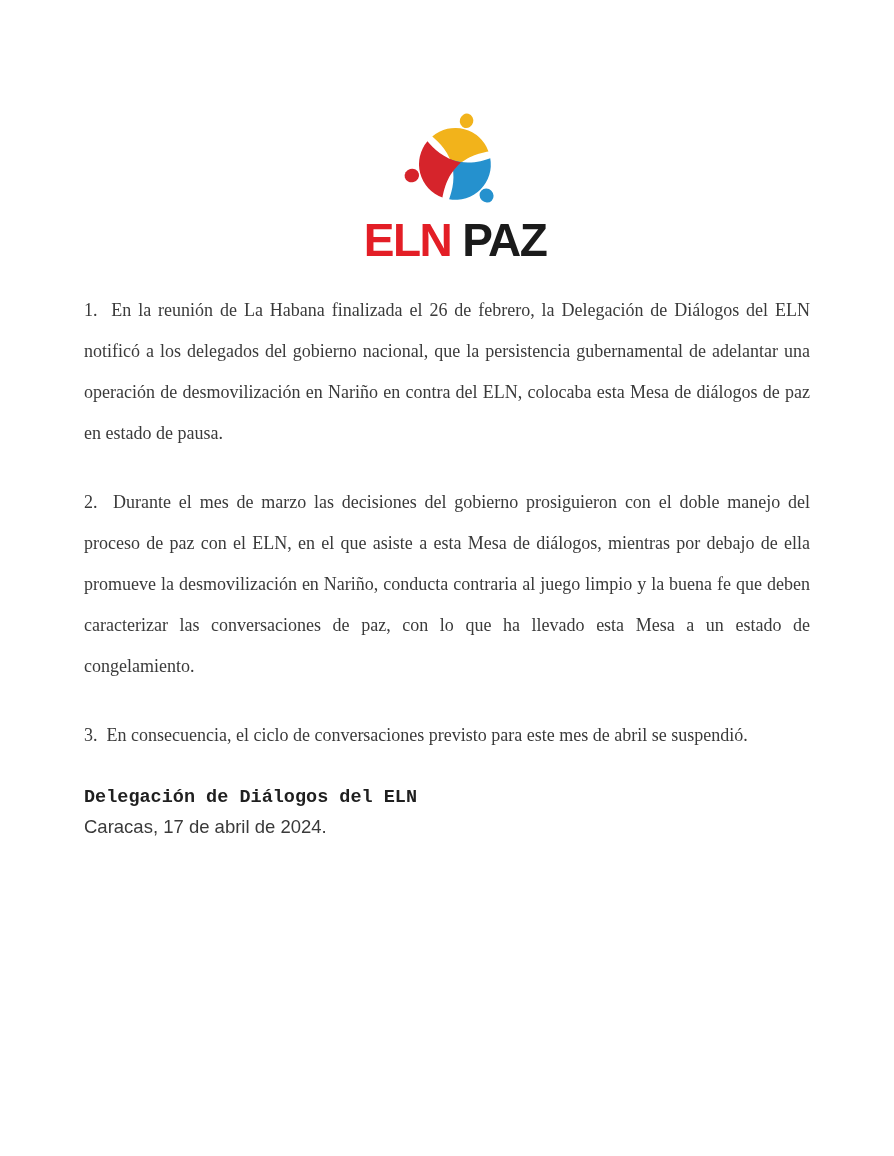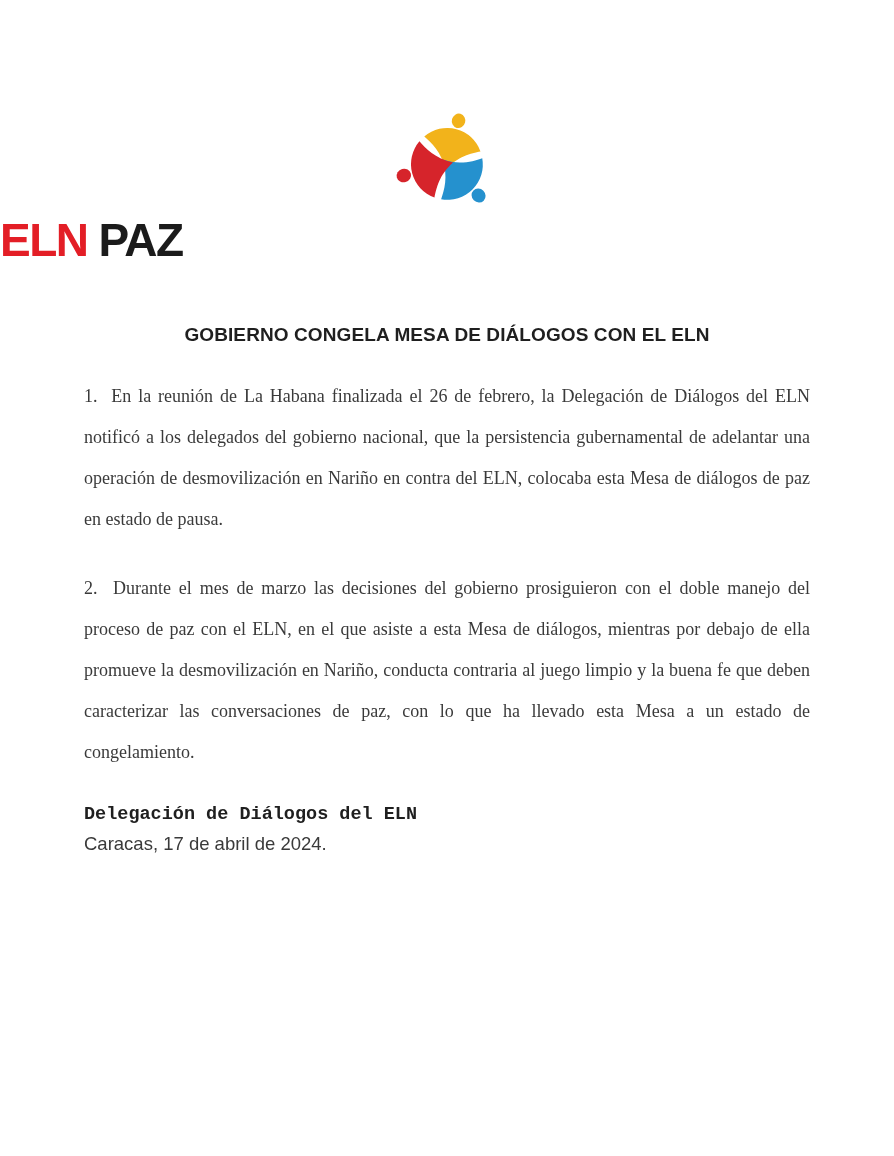--- a/index.html
+++ b/index.html
@@ -5,21 +5,21 @@
   html, body { margin: 0; padding: 0; background: #ffffff; }
   .page {
     position: relative;
     width: 894px;
     height: 1156px;
     margin: 0 auto;
     background: #ffffff;
     overflow: hidden;
     font-family: "Liberation Sans", sans-serif;
   }
-  .logo-block { padding-top: 110px; text-align: left; }
+  .logo-block { padding-top: 110px; text-align: center; padding-left: 16px; }
   .logo-mark { display: block; margin: 0 auto; width: 104px; height: 108px; }
   .logo-text {
     margin-top: 0;
     line-height: 44px;
     font-size: 46px;
     font-weight: 700;
     letter-spacing: -1.5px;
     white-space: nowrap;
   }
   .logo-eln { margin-right: 11px; }
@@ -69,25 +69,25 @@
         <ellipse cx="50" cy="11" rx="6.5" ry="7" fill="#d6242b"></ellipse>
         <path d="M22 34 A34 34 0 0 1 78 34 C70 38 58 44 50 60 C42 44 30 38 22 34 Z" fill="#d6242b"></path>
       </g>
     </svg>
     <div class="logo-text">
       <span class="logo-eln" style="color: rgb(227, 30, 38);">ELN</span><span class="logo-paz" style="color: rgb(27, 27, 27);">PAZ</span>
     </div>
   </header>
 
   <main class="doc">
-    <h1 class="doc-title">GOBIERNO CONGELA MESA DE DIÁLOGOS CON EL ELN</h1>
 
     <p class="para">1.&nbsp; En la reunión de La Habana finalizada el 26 de febrero, la Delegación de Diálogos del ELN notificó a los delegados del gobierno nacional, que la persistencia gubernamental de adelantar una operación de desmovilización en Nariño en contra del ELN, colocaba esta Mesa de diálogos de paz en estado de pausa.</p>
 
     <p class="para">2.&nbsp; Durante el mes de marzo las decisiones del gobierno prosiguieron con el doble manejo del proceso de paz con el ELN, en el que asiste a esta Mesa de diálogos, mientras por debajo de ella promueve la desmovilización en Nariño, conducta contraria al juego limpio y la buena fe que deben caracterizar las conversaciones de paz, con lo que ha llevado esta Mesa a un estado de congelamiento.</p>
 
+    <p class="para">3.&nbsp; En consecuencia, el ciclo de conversaciones previsto para este mes de abril se suspendió.</p>
 
 
     <p class="sig-name">Delegación de Diálogos del ELN</p>
     <p class="sig-date">Caracas, 17 de abril de 2024.</p>
   </main>
 
 </div>
 
 </body></html>

